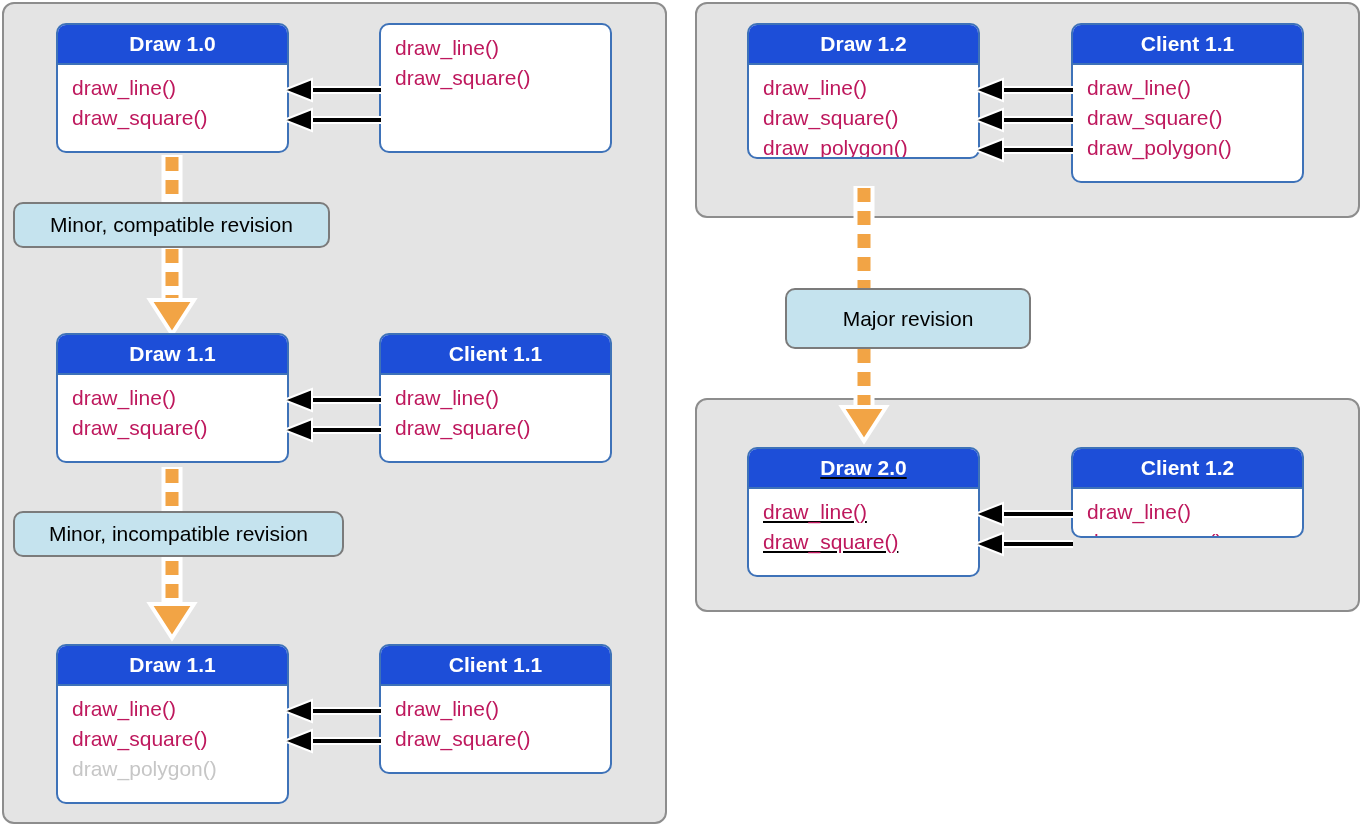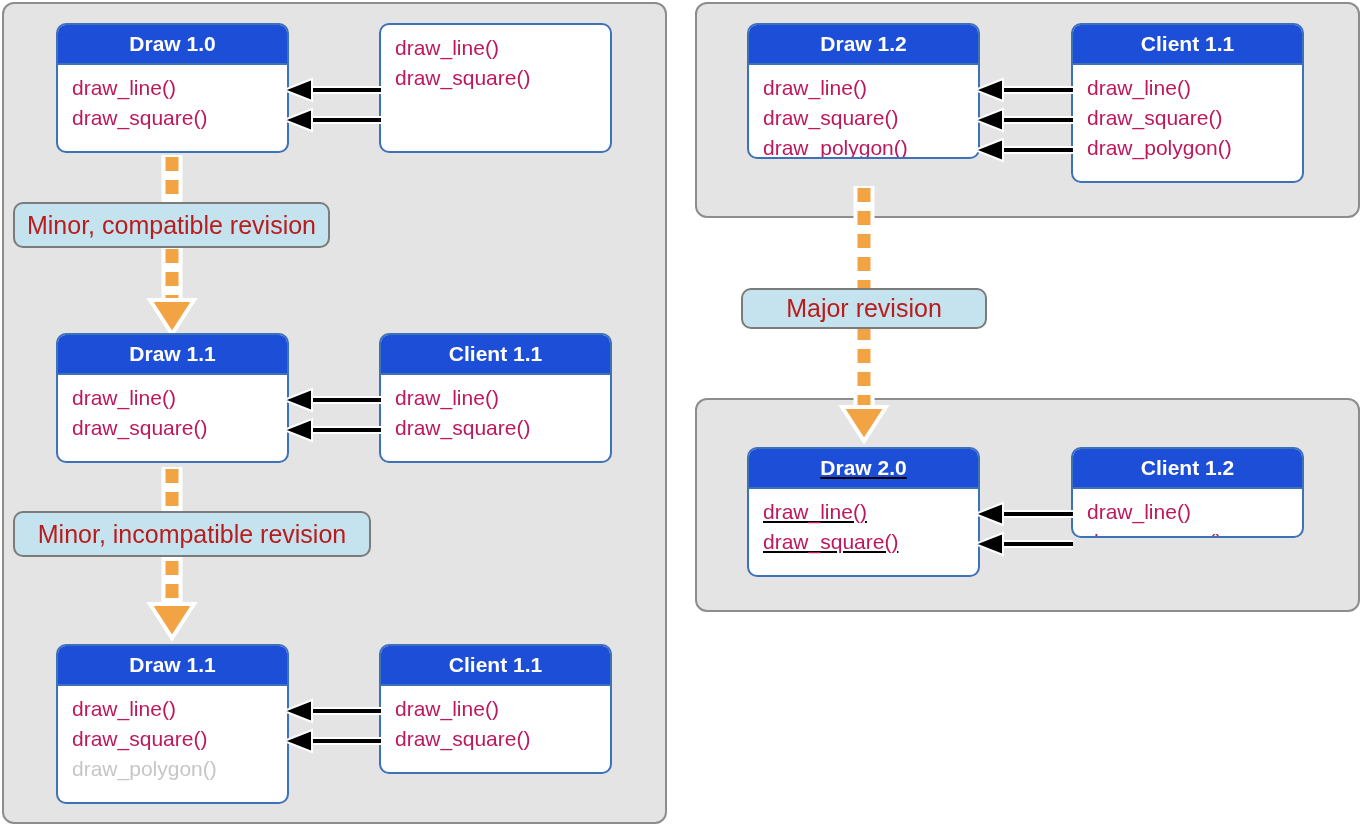--- a/index.html
+++ b/index.html
@@ -46,22 +46,22 @@
     white-space:nowrap;
   }
   .fn-row.disabled{color:#c6c6c6;}
 
   .rev-label{
     position:absolute;
     background:#c5e3ee;
     border:2px solid #7b7b7b;
     border-radius:10px;
     box-sizing:border-box;
-    font-size:25px;
-    color:#b91c1c;
+    font-size:21px;
+    color:#000000;
     text-align:center;
     z-index:2;
     display:flex;
     align-items:center;
     justify-content:center;
   }
 </style>
 </head>
 <body>
 
@@ -161,22 +161,22 @@
 </div>
 <div class="vbox" style="left:1071px;top:447px;height:91px;">
   <div class="vbox-header">Client 1.2</div>
   <div class="vbox-body">
     <div class="fn-row">draw_line()</div>
     <div class="fn-row">draw_square()</div>
   </div>
 </div>
 
 <div class="rev-label" style="left:13px;top:202px;width:317px;height:46px;">Minor, compatible revision</div>
-<div class="rev-label" style="left:13px;top:511px;width:358px;height:46px;">Minor, incompatible revision</div>
-<div class="rev-label" style="left:741px;top:288px;width:246px;height:41px;">Major revision</div>
+<div class="rev-label" style="left:13px;top:511px;width:331px;height:46px;">Minor, incompatible revision</div>
+<div class="rev-label" style="left:785px;top:288px;width:246px;height:61px;">Major revision</div>
 
 <svg class="svg-layer svg-black" viewBox="0 0 1362 828">
 
   <g>
     <line x1="381" y1="90" x2="305" y2="90" stroke="#ffffff" stroke-width="8"></line>
     <line x1="381" y1="90" x2="306" y2="90" stroke="#000000" stroke-width="4"></line>
     <polygon points="284,90 312,79 312,101" fill="#000000" stroke="#ffffff" stroke-width="2"></polygon>
   </g>
   <g>
     <line x1="381" y1="120" x2="305" y2="120" stroke="#ffffff" stroke-width="8"></line>

